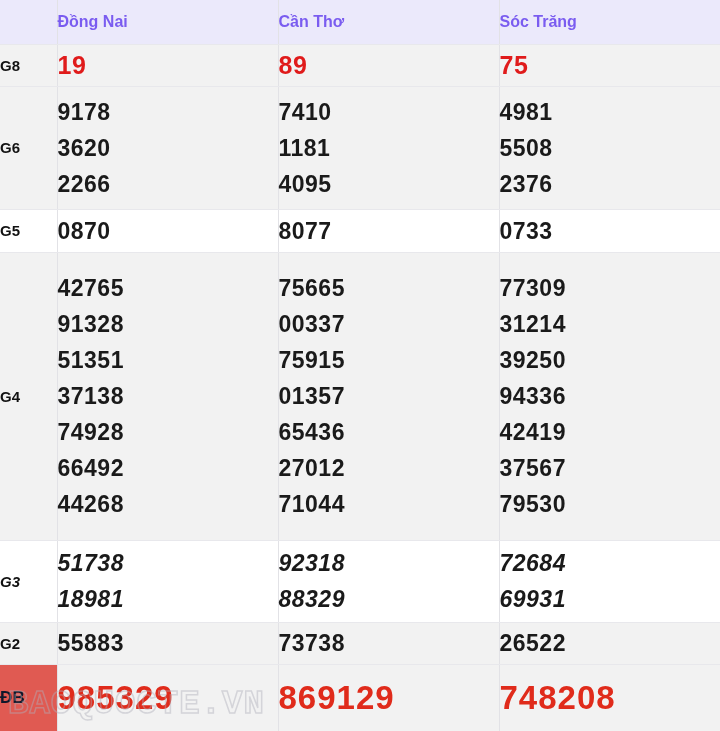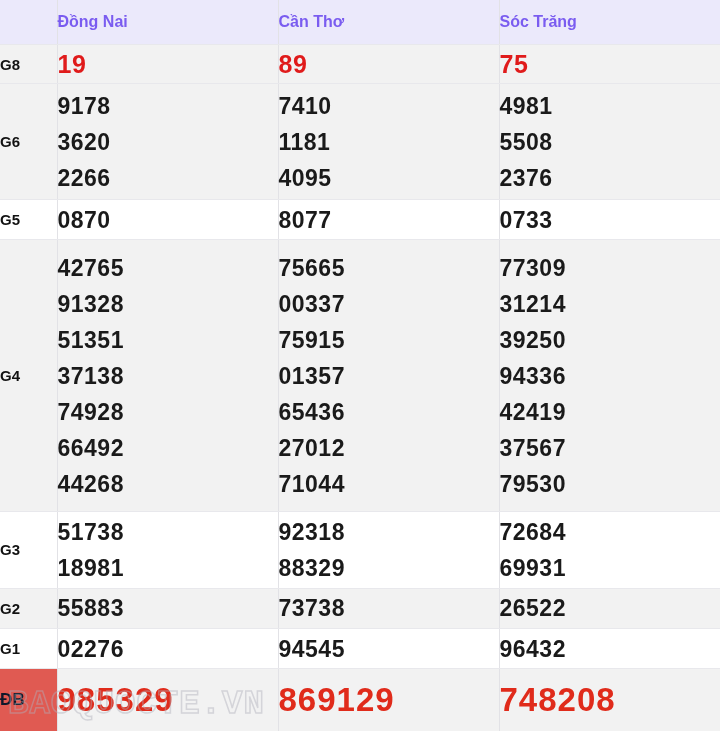--- a/index.html
+++ b/index.html
@@ -92,21 +92,21 @@
     font-size: 33px;
     letter-spacing: 1px;
   }
   tr.db td { border-bottom: none; }
 
   
   tr.h-single { height: 38px; }
   tr.h-g8     { height: 37px; }
   tr.h-three  { height: 110px; }
   tr.h-seven  { height: 257px; }
-  tr.h-two    { height: 73px; }
+  tr.h-two    { height: 73px; font-style: italic; }
   tr.h-db     { height: 59px; }
 
   
   .watermark {
     position: absolute;
     left: 8px;
     bottom: 8px;
     font-size: 34px;
     font-weight: bold;
     letter-spacing: 1px;
@@ -242,32 +242,20 @@
           <span class="n">55883</span>
         </td>
         <td class="nums">
           <span class="n">73738</span>
         </td>
         <td class="nums">
           <span class="n">26522</span>
         </td>
       </tr>
 
-      <tr class="plain h-single">
-        <td class="label">G1</td>
-        <td class="nums">
-          <span class="n">02276</span>
-        </td>
-        <td class="nums">
-          <span class="n">94545</span>
-        </td>
-        <td class="nums">
-          <span class="n">96432</span>
-        </td>
-      </tr>
 
       <tr class="db h-db">
         <td class="label">ĐB</td>
         <td class="nums">
           <span class="n">985329</span>
         </td>
         <td class="nums">
           <span class="n">869129</span>
         </td>
         <td class="nums">

